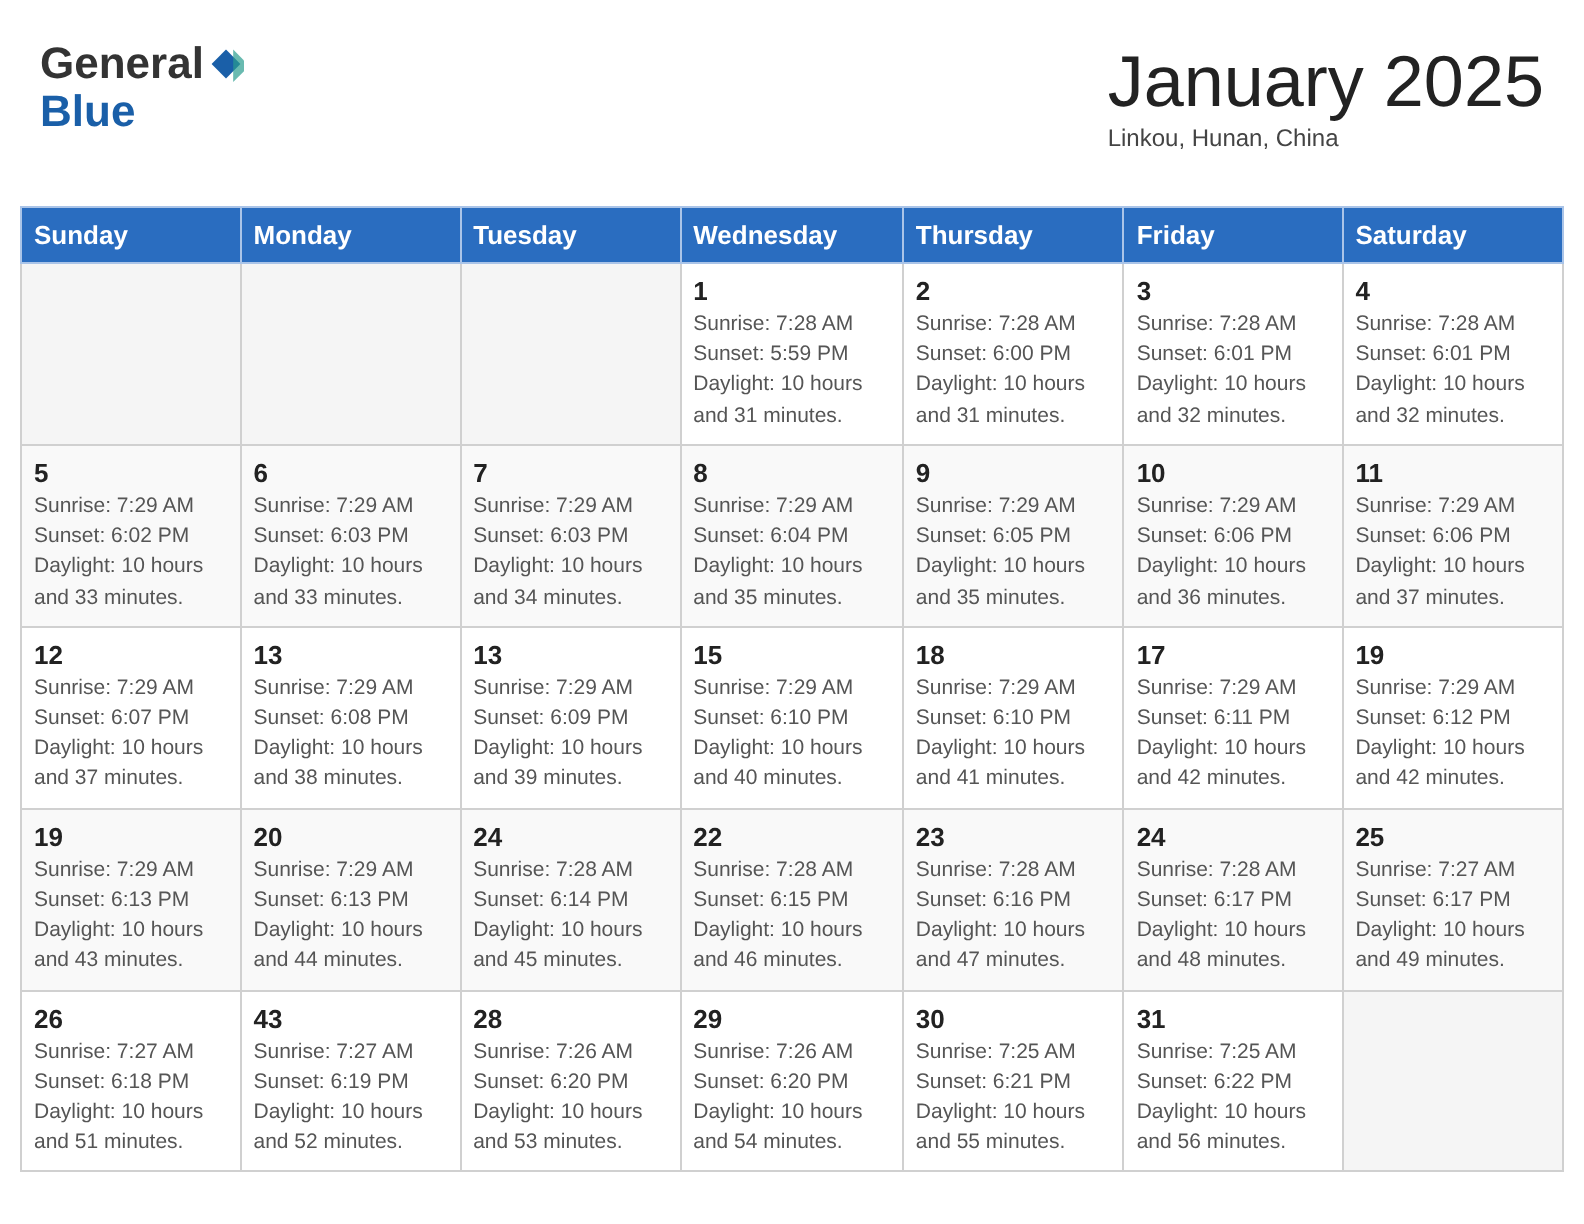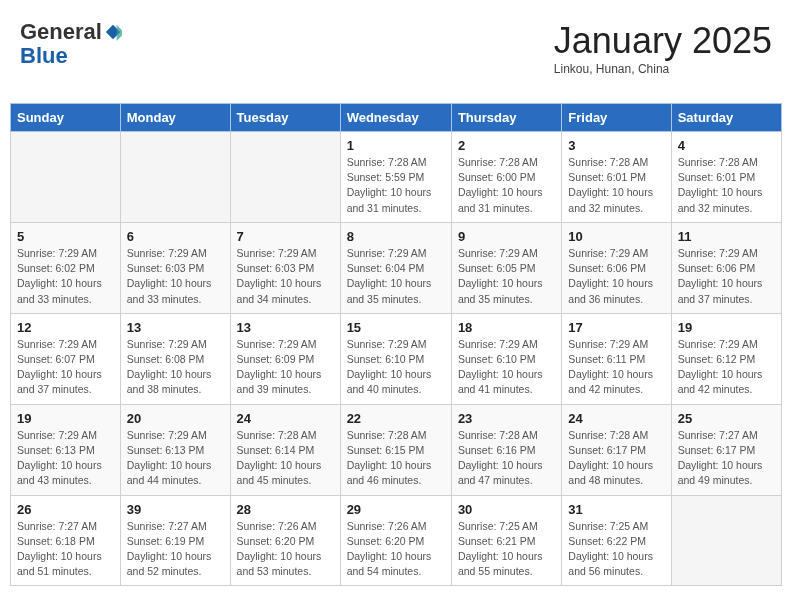--- a/index.html
+++ b/index.html
@@ -309,21 +309,21 @@
       </tr>
       <tr>
         <td>
           <span class="day-number">26</span>
           <div class="day-info" style="white-space: pre-line;">Sunrise: 7:27 AM
 Sunset: 6:18 PM
 Daylight: 10 hours
 and 51 minutes.</div>
         </td>
         <td>
-          <span class="day-number">39</span>
+          <span class="day-number">43</span>
           <div class="day-info" style="white-space: pre-line;">Sunrise: 7:27 AM
 Sunset: 6:19 PM
 Daylight: 10 hours
 and 52 minutes.</div>
         </td>
         <td>
           <span class="day-number">28</span>
           <div class="day-info" style="white-space: pre-line;">Sunrise: 7:26 AM
 Sunset: 6:20 PM
 Daylight: 10 hours

